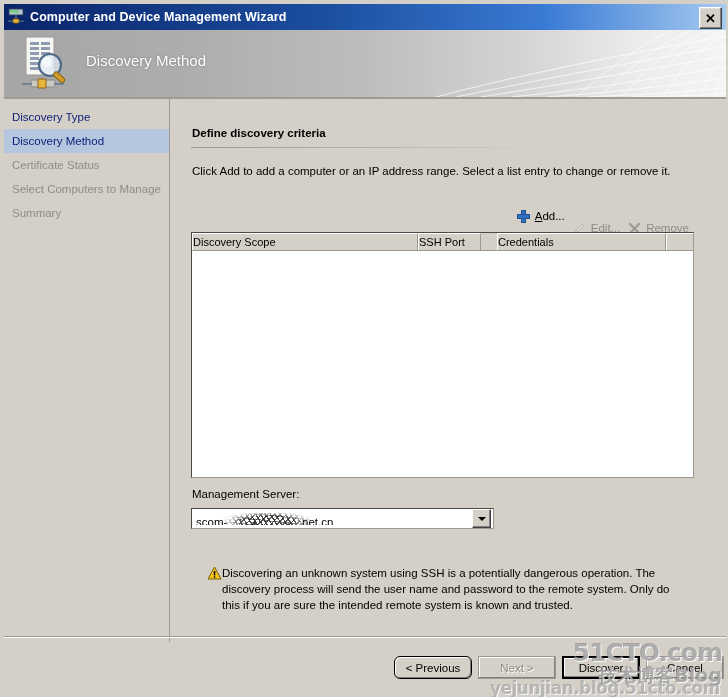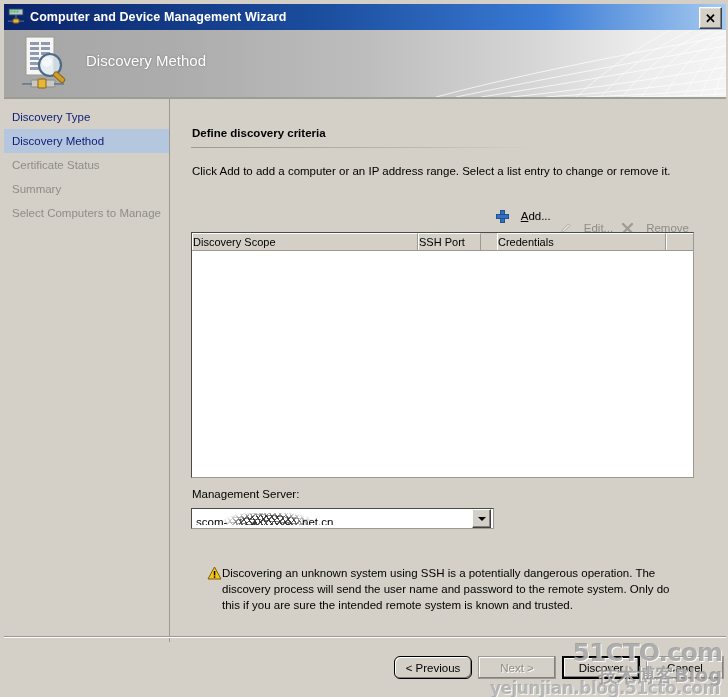--- a/index.html
+++ b/index.html
@@ -180,21 +180,21 @@
     width: 192px;
     height: 20px;
     display: flex;
     align-items: center;
     justify-content: flex-end;
     gap: 0px;
   }
   .tbtn {
     display: flex;
     align-items: center;
-    gap: 12px;
+    gap: 5px;
     padding: 0 4px;
     font-size: 11.5px;
     cursor: default;
     white-space: nowrap;
   }
   .tbtn.enabled { color: #000; }
   .tbtn.disabled { color: #8d8d86; margin-top: 24px; }
   .tbtn .lbl u { text-decoration: underline; }
 
   
@@ -529,22 +529,22 @@
       </svg>
     </span>
     <div class="banner-title">Discovery Method</div>
   </div>
   <div class="banner-bottomline"></div>
 
   <div class="sidebar">
     <div class="nav-item done">Discovery Type</div>
     <div class="nav-item current">Discovery Method</div>
     <div class="nav-item pending">Certificate Status</div>
+    <div class="nav-item pending">Select Computers to Manage</div>
     <div class="nav-item pending">Summary</div>
-    <div class="nav-item pending">Select Computers to Manage</div>
   </div>
 
   <div class="main">
 
     <div class="section-title">Define discovery criteria</div>
     <div class="section-rule"></div>
     <div class="instruction">Click Add to add  a computer or an IP address range. Select a list entry to change or remove it.</div>
 
     <div class="toolbar">
       <div class="tbtn enabled">

